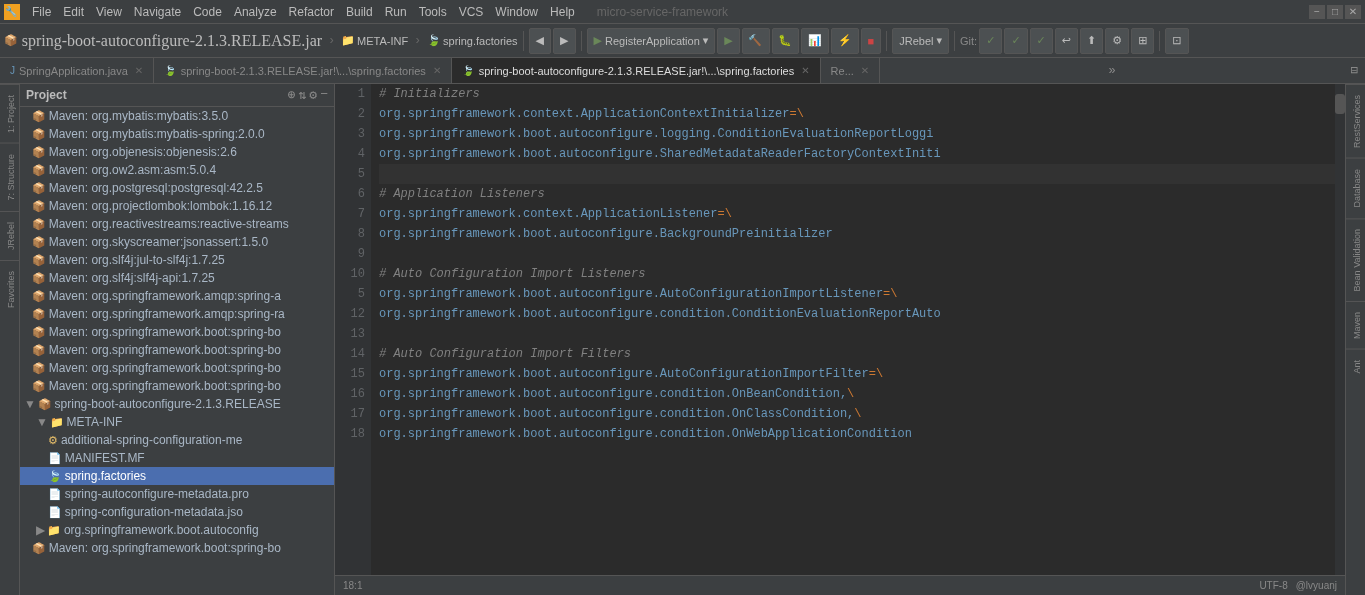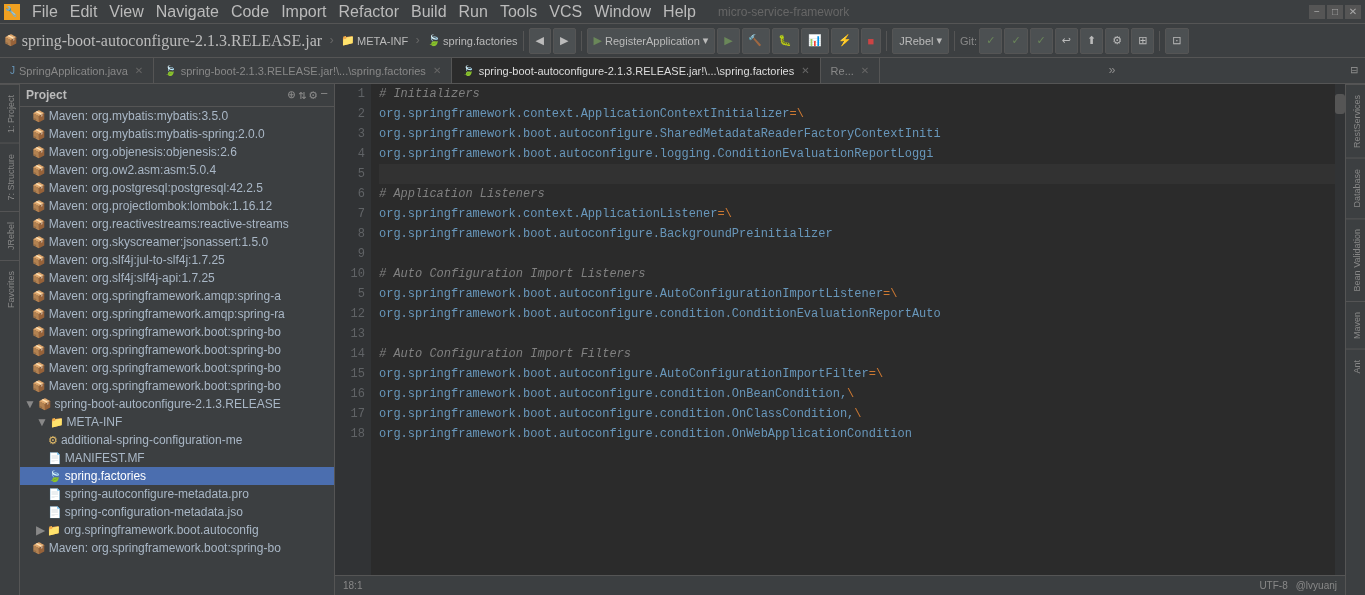--- a/index.html
+++ b/index.html
@@ -1,21 +1,21 @@
 <!DOCTYPE html>
 <html><head>
   <meta charset="utf-8">
   <style>
     * { margin: 0; padding: 0; box-sizing: border-box; }
     body { font-family: 'Consolas', 'Courier New', monospace; font-size: 12px; background: #2b2b2b; color: #a9b7c6; overflow: hidden; width: 1365px; height: 595px; }
 
     
     .menu-bar { display: flex; align-items: center; background: #3c3f41; height: 24px; padding: 0 4px; border-bottom: 1px solid #555; }
     .menu-bar .app-icon { width: 16px; height: 16px; background: #f0a020; margin-right: 6px; display: flex; align-items: center; justify-content: center; font-size: 10px; color: #fff; font-weight: bold; }
-    .menu-item { padding: 2px 6px; color: #bbb; cursor: pointer; font-size: 16px; font-family: sans-serif; }
+    .menu-item { padding: 2px 6px; color: #bbb; cursor: pointer; font-size: 12px; font-family: sans-serif; }
     .window-controls { margin-left: auto; display: flex; gap: 2px; }
     .win-btn { width: 16px; height: 14px; background: #555; border: none; color: #aaa; cursor: pointer; font-size: 10px; display: flex; align-items: center; justify-content: center; }
 
     
     .toolbar { display: flex; align-items: center; background: #3c3f41; height: 34px; padding: 0 4px; border-bottom: 1px solid #555; gap: 2px; }
     .tb-btn { height: 26px; padding: 0 6px; background: #4c5052; border: 1px solid #555; color: #bbb; cursor: pointer; font-size: 11px; font-family: sans-serif; display: flex; align-items: center; gap: 3px; border-radius: 2px; white-space: nowrap; }
     .tb-btn.green { color: #6a8759; }
     .tb-separator { width: 1px; height: 20px; background: #555; margin: 0 3px; }
 
     
@@ -68,21 +68,21 @@
 
 <div style="display:flex; flex-direction:column; width:1365px; height:595px; overflow:hidden;">
 
   <div class="menu-bar">
     <div class="app-icon">🔧</div>
     <span class="menu-item">File</span>
     <span class="menu-item">Edit</span>
     <span class="menu-item">View</span>
     <span class="menu-item">Navigate</span>
     <span class="menu-item">Code</span>
-    <span class="menu-item">Import</span>
+    <span class="menu-item">Analyze</span>
     <span class="menu-item">Refactor</span>
     <span class="menu-item">Build</span>
     <span class="menu-item">Run</span>
     <span class="menu-item">Tools</span>
     <span class="menu-item">VCS</span>
     <span class="menu-item">Window</span>
     <span class="menu-item">Help</span>
     <span style="margin-left:16px; color:#666; font-size:12px; font-family:sans-serif;">micro-service-framework</span>
     <div class="window-controls">
       <button class="win-btn">−</button>
@@ -349,25 +349,25 @@
 
           <div class="code-line">
             <span class="c-comment"># Initializers</span>
           </div>
 
           <div class="code-line">
             <span class="c-pkg">org.springframework.context.ApplicationContextInitializer</span><span class="c-equals">=</span><span class="c-backslash">\</span>
           </div>
 
           <div class="code-line">
+            <span class="c-pkg">org.springframework.boot.autoconfigure.logging.ConditionEvaluationReportLoggi</span>
+          </div>
+
+          <div class="code-line">
             <span class="c-pkg">org.springframework.boot.autoconfigure.SharedMetadataReaderFactoryContextIniti</span>
-          </div>
-
-          <div class="code-line">
-            <span class="c-pkg">org.springframework.boot.autoconfigure.logging.ConditionEvaluationReportLoggi</span>
           </div>
 
           <div class="code-line highlighted">
             <span>&nbsp;</span>
           </div>
 
           <div class="code-line">
             <span class="c-comment"># Application Listeners</span>
           </div>
 

